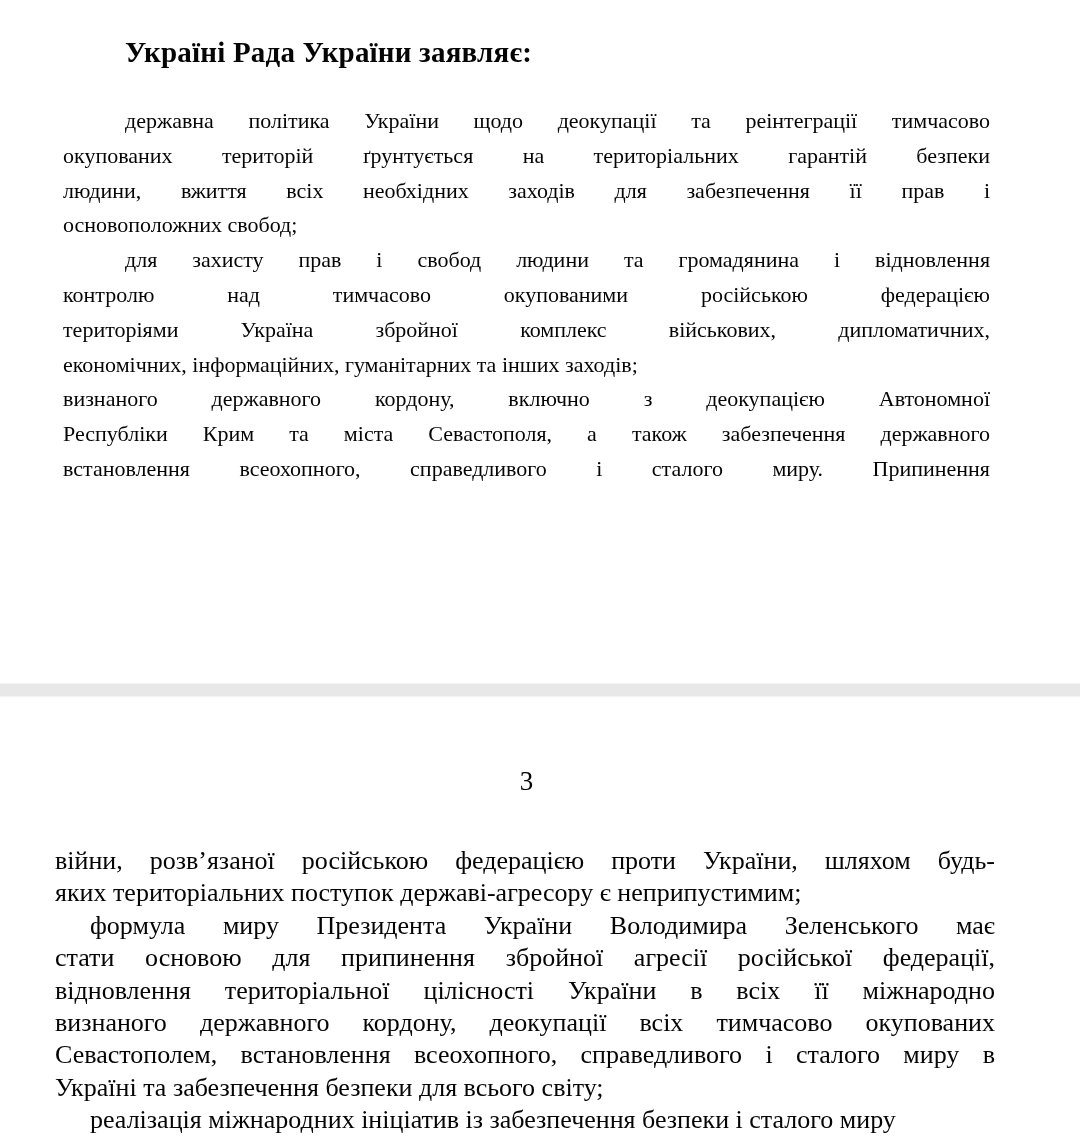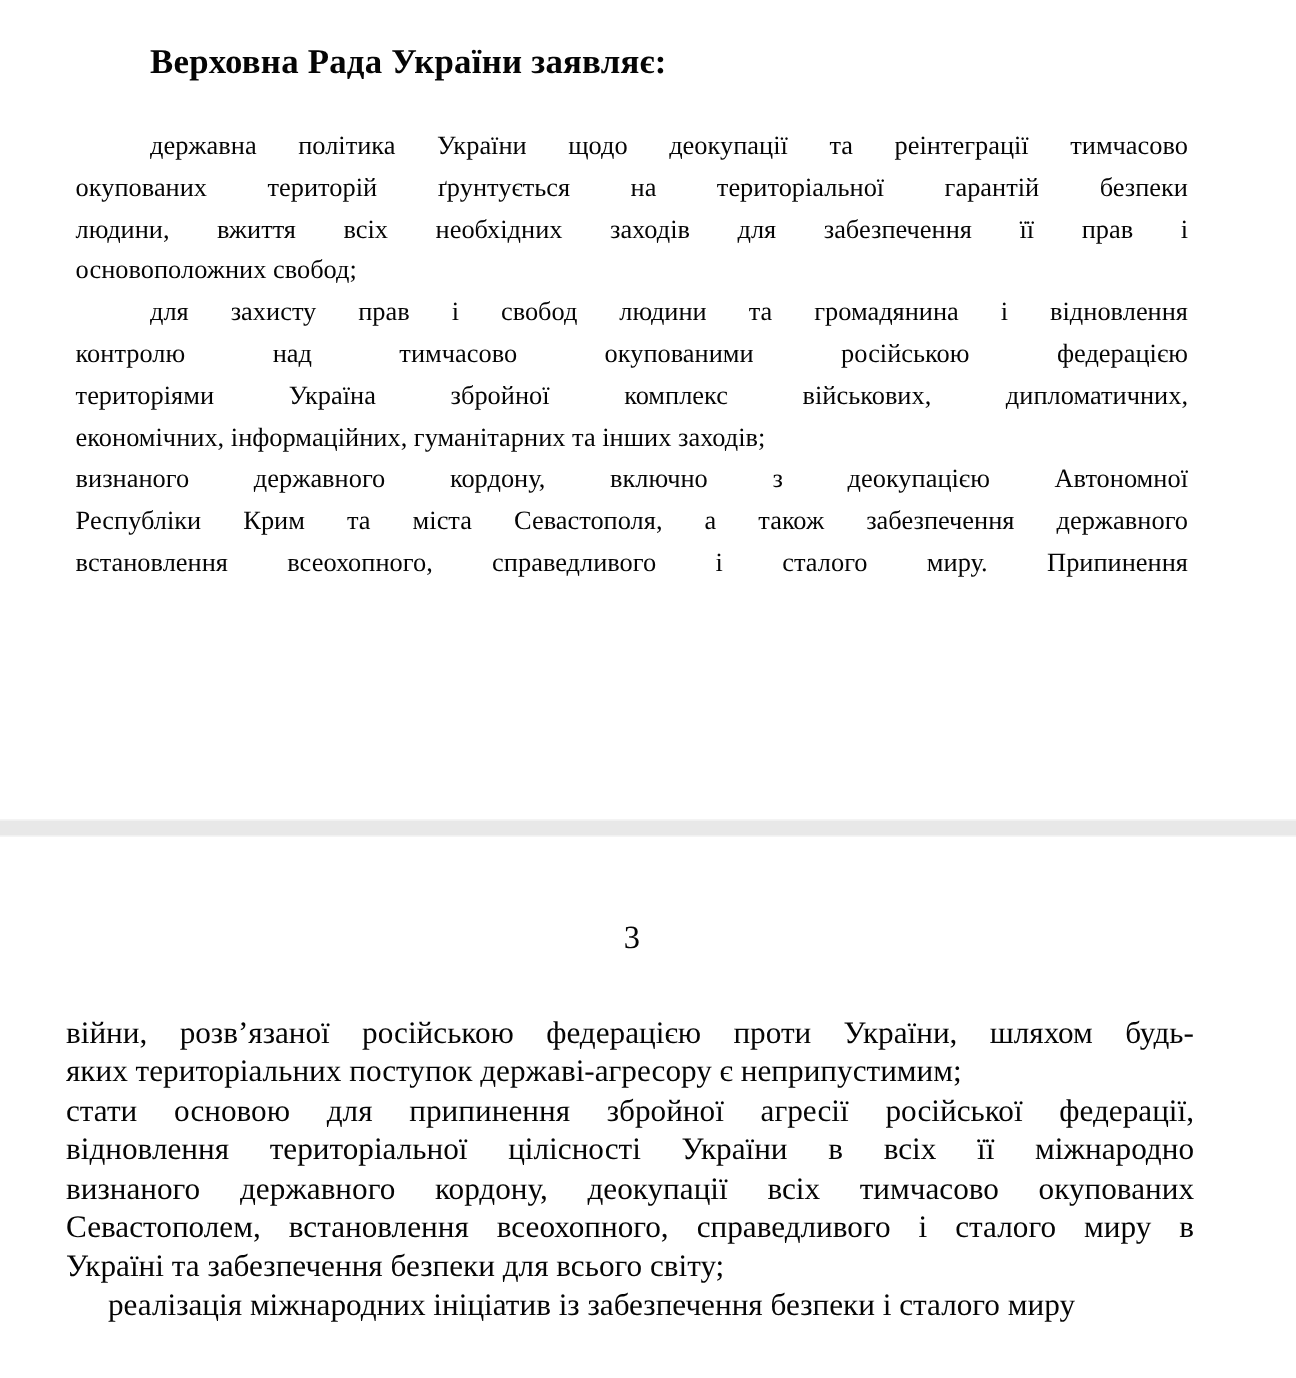--- a/index.html
+++ b/index.html
@@ -75,26 +75,26 @@
     text-align-last: left;
   }
   .page1-text .line.indent { text-indent: 62px; }
   .page2-text .line.indent { text-indent: 35px; }
 </style>
 </head>
 <body>
 
 <div class="screen">
 
-  <div class="heading">Верховна Рада України заявляє:</div>
+  <div class="heading">Україні Рада України заявляє:</div>
 
   <div class="page1-text">
       <div class="paragraph">
         <div class="line indent">державна політика України щодо деокупації та реінтеграції тимчасово</div>
-        <div class="line">окупованих територій ґрунтується на територіальної гарантій безпеки</div>
+        <div class="line">окупованих територій ґрунтується на територіальних гарантій безпеки</div>
         <div class="line">людини, вжиття всіх необхідних заходів для забезпечення її прав і</div>
         <div class="line last">основоположних свобод;</div>
       </div>
       <div class="paragraph">
         <div class="line indent">для захисту прав і свобод людини та громадянина і відновлення</div>
         <div class="line">контролю над тимчасово окупованими російською федерацією</div>
         <div class="line">територіями Україна збройної комплекс військових, дипломатичних,</div>
         <div class="line last">економічних, інформаційних, гуманітарних та інших заходів;</div>
       </div>
       <div class="paragraph">
@@ -107,20 +107,21 @@
   <div class="separator"></div>
 
   <div class="page-number">3</div>
 
   <div class="page2-text">
       <div class="paragraph">
         <div class="line">війни, розв’язаної російською федерацією проти України, шляхом будь-</div>
         <div class="line last">яких територіальних поступок державі-агресору є неприпустимим;</div>
       </div>
       <div class="paragraph">
+        <div class="line indent">формула миру Президента України Володимира Зеленського має</div>
         <div class="line">стати основою для припинення збройної агресії російської федерації,</div>
         <div class="line">відновлення територіальної цілісності України в всіх її міжнародно</div>
         <div class="line">визнаного державного кордону, деокупації всіх тимчасово окупованих</div>
         <div class="line">Севастополем, встановлення всеохопного, справедливого і сталого миру в</div>
         <div class="line last">Україні та забезпечення безпеки для всього світу;</div>
       </div>
       <div class="paragraph">
         <div class="line last indent">реалізація міжнародних ініціатив із забезпечення безпеки і сталого миру</div>
       </div>
     </div>

